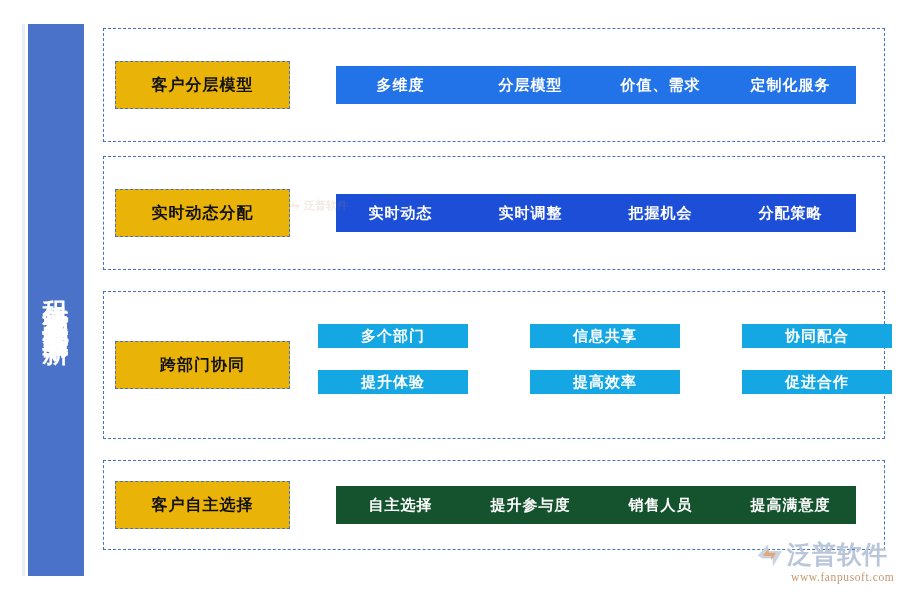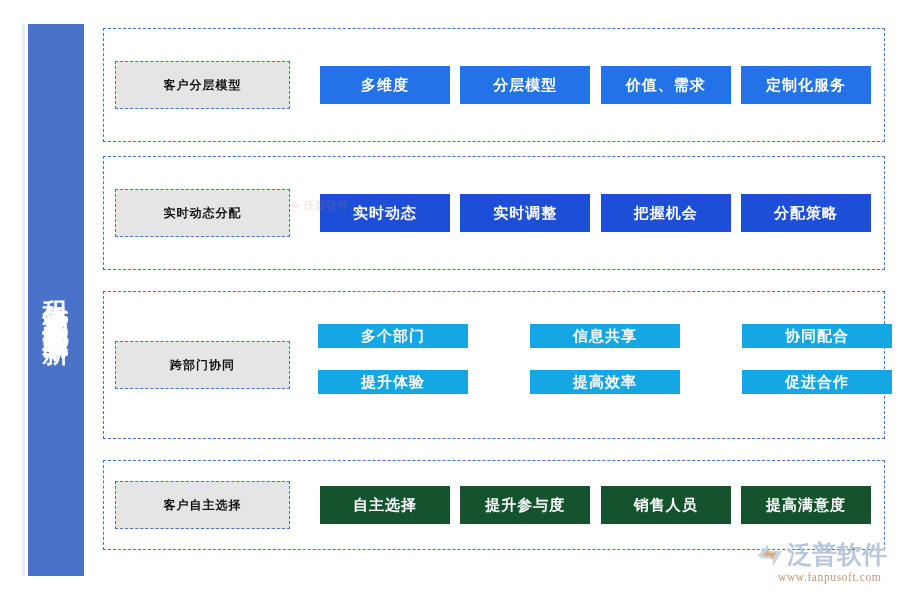--- a/index.html
+++ b/index.html
@@ -81,39 +81,39 @@
   }
   #section-2 .section-inner { align-items: center; }
 
   
   .cat-label {
     flex: 0 0 auto;
     width: 175px;
     height: 48px;
     border: 1px dashed #4472c4;
     box-sizing: border-box;
-    background: #e5e5e5;
+    background: #eab308;
     display: flex;
     align-items: center;
     justify-content: center;
     color: #111111;
-    font-size: 12px;
+    font-size: 16px;
     font-weight: bold;
     letter-spacing: 1px;
   }
 
   
   .chips {
     flex: 1 1 auto;
     display: flex;
     align-items: center;
     margin-left: 12px;
   }
   .chips.single-row {
-    justify-content: space-between;
+    justify-content: center;
     padding-right: 2px;
     padding-left: 18px;
   }
 
   .chip {
     height: 38px;
     display: flex;
     align-items: center;
     justify-content: center;
     color: #ffffff;
@@ -172,21 +172,21 @@
     font-weight: bold;
     letter-spacing: 0px;
     line-height: 28px;
     font-family: "DejaVu Sans", sans-serif;
   }
   #wm-url {
     color: #c5976f;
     font-size: 11.5px;
     letter-spacing: 0.6px;
     margin-top: 1px;
-    margin-left: 22px;
+    margin-left: 35px;
     font-family: "Liberation Serif", serif;
   }
 
   
   #ghost-watermark {
     position: absolute;
     left: 288px;
     top: 198px;
     opacity: 0.17;
     pointer-events: none;

